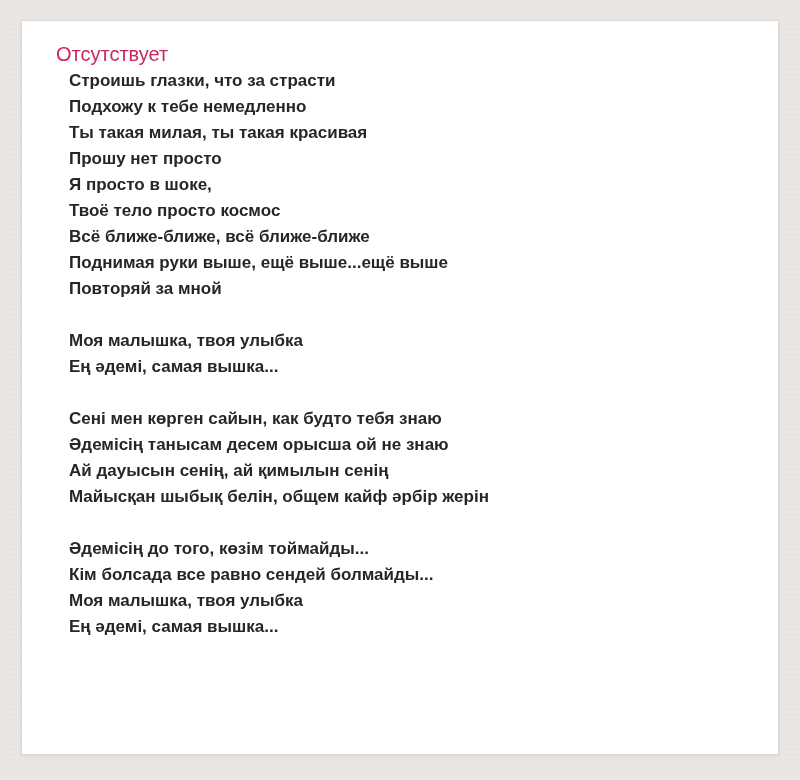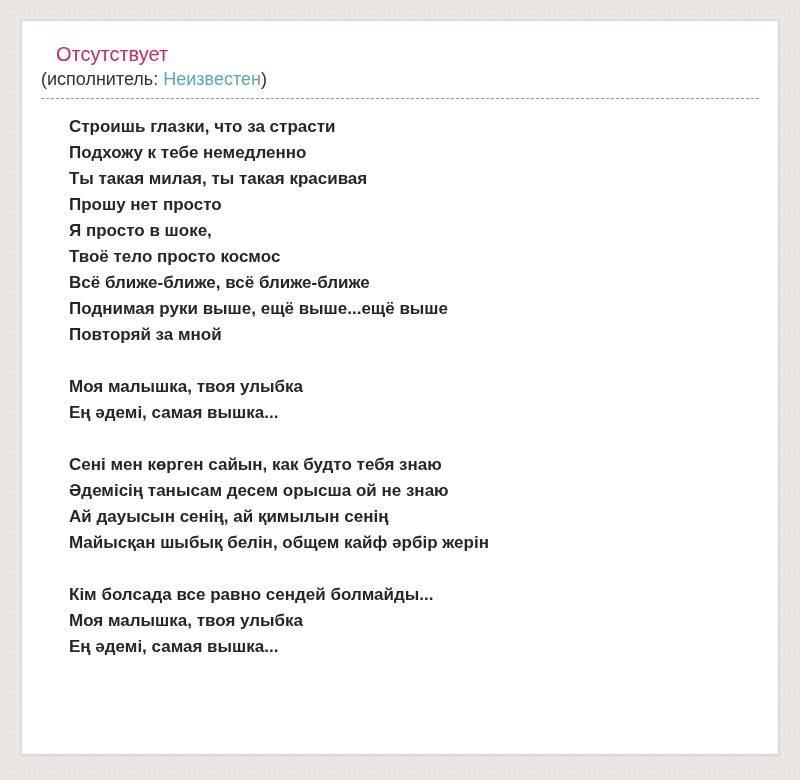--- a/index.html
+++ b/index.html
@@ -64,23 +64,20 @@
   }
   .stanza { margin-bottom: 26px; margin-left: 28px; }
   .stanza:last-child { margin-bottom: 0; }
 </style>
 </head>
 <body>
 
 <div class="card">
   <h1 class="song-title">Отсутствует</h1>
 
-  <div class="artist-line">
-    <span>(исполнитель: </span><a class="artist-link">Неизвестен</a><span>)</span>
-  </div>
 
   <div class="lyrics">
       <div class="stanza">
         <div class="lyric-line">Строишь глазки, что за страсти</div>
         <div class="lyric-line">Подхожу к тебе немедленно</div>
         <div class="lyric-line">Ты такая милая, ты такая красивая</div>
         <div class="lyric-line">Прошу нет просто</div>
         <div class="lyric-line">Я просто в шоке,</div>
         <div class="lyric-line">Твоё тело просто космос</div>
         <div class="lyric-line">Всё ближе-ближе, всё ближе-ближе</div>
@@ -91,18 +88,19 @@
         <div class="lyric-line">Моя малышка, твоя улыбка</div>
         <div class="lyric-line">Ең әдемі, самая вышка...</div>
       </div>
       <div class="stanza">
         <div class="lyric-line">Сені мен көрген сайын, как будто тебя знаю</div>
         <div class="lyric-line">Әдемісің танысам десем орысша ой не знаю</div>
         <div class="lyric-line">Ай дауысын сенің, ай қимылын сенің</div>
         <div class="lyric-line">Майысқан шыбық белін, общем кайф әрбір жерін</div>
       </div>
       <div class="stanza">
+        <div class="lyric-line">Әдемісің до того, көзім тоймайды...</div>
         <div class="lyric-line">Кім болсада все равно сендей болмайды...</div>
         <div class="lyric-line">Моя малышка, твоя улыбка</div>
         <div class="lyric-line">Ең әдемі, самая вышка...</div>
       </div>
     </div>
 </div>
 
 </body></html>

